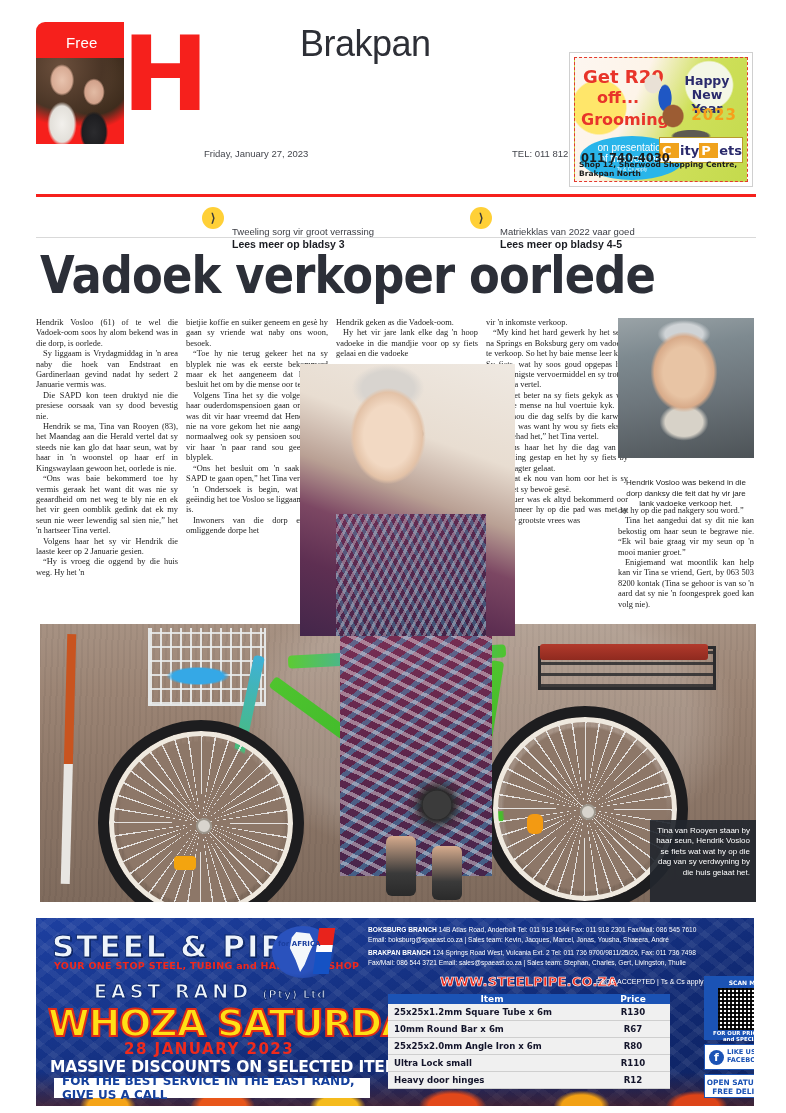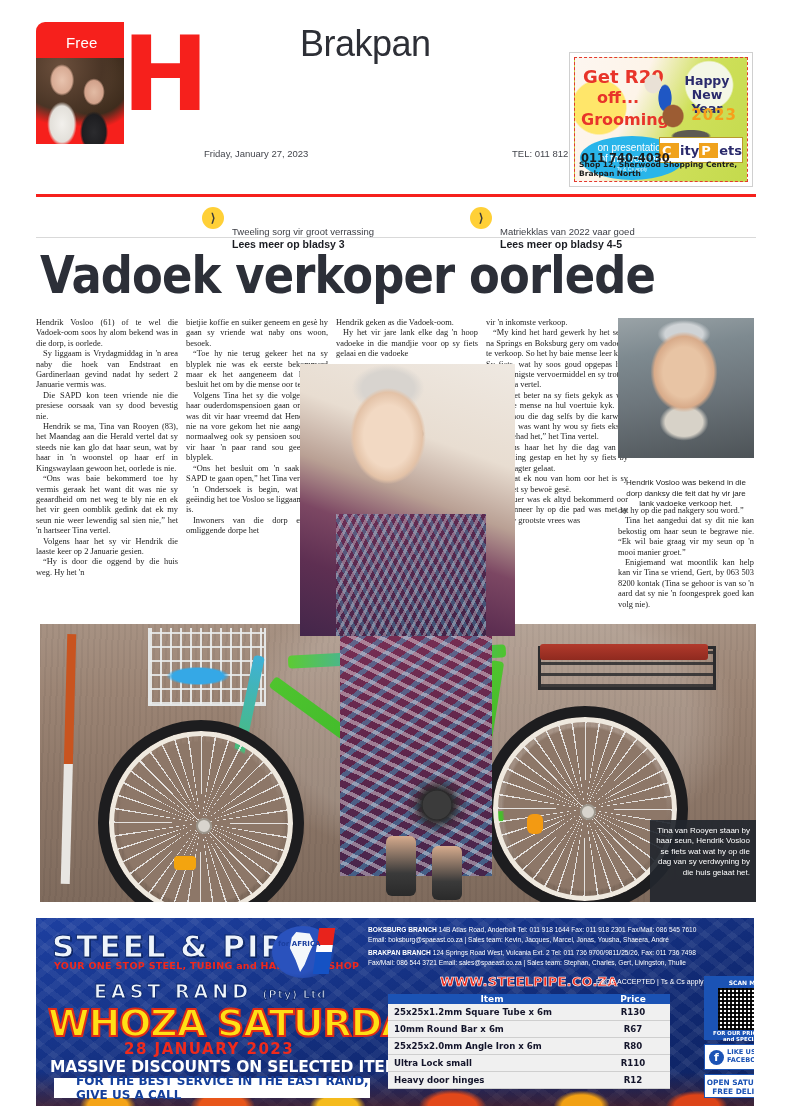--- a/index.html
+++ b/index.html
@@ -450,21 +450,21 @@
   .sp-massive {
     position:absolute; left:14px; top:140px;
     font-family:"DejaVu Sans", sans-serif;
     font-size:15.5px; font-weight:700; color:#ffffff; letter-spacing:-.2px;
   }
   .sp-best {
     position:absolute; left:18px; top:160px; width:316px; height:20px;
     background:#ffffff; color:#15409c;
     font-family:"DejaVu Sans", sans-serif;
     font-size:12px; font-weight:700;
-    display:flex; align-items:center; padding-left:22px;
+    display:flex; align-items:center; padding-left:8px;
   }
   .sp-branches {
     position:absolute; left:332px; top:8px; width:382px;
     color:#ffffff; font-family:"Liberation Sans", sans-serif;
     font-size:6.6px; line-height:8.6px;
   }
   .sp-branches b { color:#ffffff; }
   .sp-branches .ln { margin-bottom:1px; }
   .sp-gap { height:4px; }
   .sp-url {
@@ -582,25 +582,25 @@
     </div>
   </div>
   <div class="teaser-bottom-rule"></div>
 
   <div class="headline">Vadoek verkoper oorlede</div>
 
   <div class="cols">
     <div class="col c1">
       <p class="first">Hendrik Vosloo (61) of te wel die Vadoek-oom soos hy alom bekend was in die dorp, is oorlede.</p>
       <p>Sy liggaam is Vrydagmiddag in 'n area naby die hoek van Endstraat en Gardinerlaan gevind nadat hy sedert 2 Januarie vermis was.</p>
-      <p>Die SAPD kon teen vriende nie die presiese oorsaak van sy dood bevestig nie.</p>
+      <p>Die SAPD kon teen druktyd nie die presiese oorsaak van sy dood bevestig nie.</p>
       <p>Hendrik se ma, Tina van Rooyen (83), het Maandag aan die Herald vertel dat sy steeds nie kan glo dat haar seun, wat by haar in 'n woonstel op haar erf in Kingswaylaan gewoon het, oorlede is nie.</p>
       <p>“Ons was baie bekommerd toe hy vermis geraak het want dit was nie sy geaardheid om net weg te bly nie en ek het vir geen oomblik gedink dat ek my seun nie weer lewendig sal sien nie,” het 'n hartseer Tina vertel.</p>
       <p>Volgens haar het sy vir Hendrik die laaste keer op 2 Januarie gesien.</p>
-      <p>“Hy is door die oggend by die huis weg. Hy het 'n</p>
+      <p>“Hy is vroeg die oggend by die huis weg. Hy het 'n</p>
     </div>
     <div class="col c2">
       <p class="first">bietjie koffie en suiker geneem en gesè hy gaan sy vriende wat naby ons woon, besoek.</p>
       <p>“Toe hy nie terug gekeer het na sy blyplek nie was ek eerste bekommerd maar ek het aangeneem dat hy dalk besluit het om by die mense oor te slaap.”</p>
       <p>Volgens Tina het sy die volgende dag haar ouderdomspensioen gaan onttrek en was dit vir haar vreemd dat Hendrik nog nie na vore gekom het nie aangesien hy normaalweg ook sy pensioen sou trek en vir haar 'n paar rand sou gee vir sy blyplek.</p>
       <p>“Ons het besluit om 'n saak by die SAPD te gaan open,” het Tina vertel.</p>
       <p>'n Ondersoek is begin, wat Vrydag geëindig het toe Vosloo se liggaam ontdek is.</p>
       <p>Inwoners van die dorp en selfs omliggende dorpe het</p>
     </div>
     <div class="col c3">

